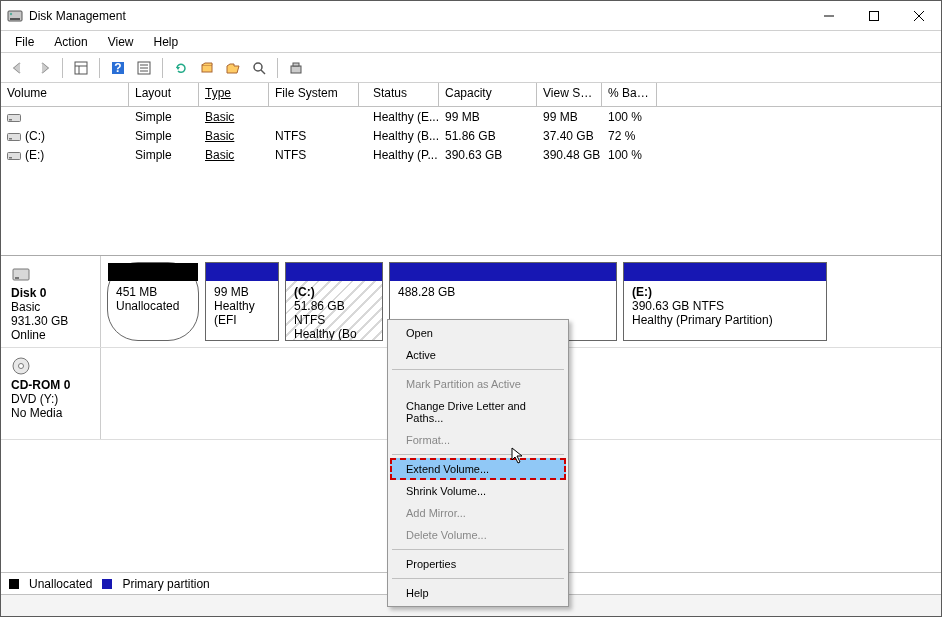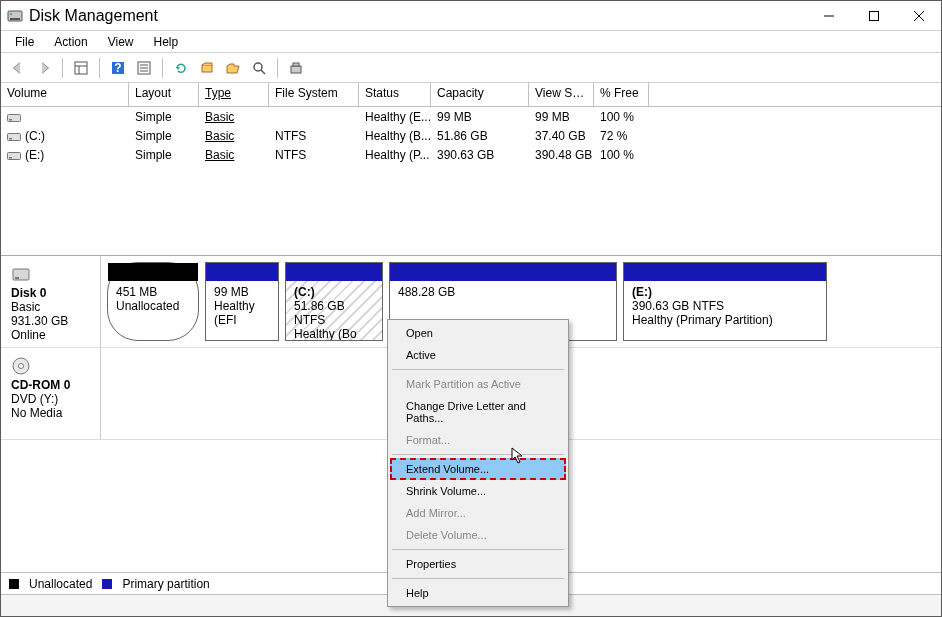--- a/index.html
+++ b/index.html
@@ -1,35 +1,35 @@
 <!DOCTYPE html>
 <html><head>
 <meta charset="utf-8">
 <style>
   * { box-sizing: border-box; font-family: "Segoe UI", Tahoma, sans-serif; font-size: 12px; }
   html, body { margin: 0; padding: 0; }
   .window { width: 942px; height: 617px; border: 1px solid #5a5a5a; display: flex; flex-direction: column; background: #fff; position: relative; }
   .titlebar { height: 30px; display: flex; align-items: center; padding: 0 0 0 6px; border-bottom: 1px solid #d0d0d0; }
   .titlebar .icon { width: 16px; height: 16px; margin-right: 6px; display: inline-flex; }
-  .titlebar .title { flex: 1; font-size: 16px; }
+  .titlebar .title { flex: 1; font-size: 12px; }
   .win-btns { display: flex; }
   .win-btn { width: 45px; height: 29px; display: flex; align-items: center; justify-content: center; }
   .menubar { height: 22px; display: flex; align-items: center; padding-left: 4px; border-bottom: 1px solid #d0d0d0; gap: 0; }
   .menubar .mitem { padding: 20px 10px; }
   .toolbar { height: 30px; display: flex; align-items: center; padding-left: 6px; gap: 4px; border-bottom: 1px solid #d0d0d0; }
   .toolbar .tb-icon { width: 22px; height: 22px; display: flex; align-items: center; justify-content: center; border: 1px solid transparent; }
   .toolbar .tb-sep { width: 1px; height: 20px; background: #c0c0c0; margin: 0 3px; }
   .list-header { display: flex; height: 24px; border-bottom: 1px solid #c0c0c0; }
   .list-header .col { border-right: 1px solid #c0c0c0; padding: 3px 6px; background: #fff; white-space: nowrap; overflow: hidden; text-overflow: ellipsis; }
   .list-body { height: 148px; overflow: hidden; }
   .row { display: flex; height: 19px; }
   .row .cell { padding: 1px 6px; white-space: nowrap; overflow: hidden; text-overflow: ellipsis; display: flex; align-items: center; gap: 4px; }
   .vol-icon { width: 14px; height: 10px; display: inline-flex; }
   .col-vol { width: 128px; } .col-lay { width: 70px; } .col-typ { width: 70px; text-decoration: underline; } .col-fs { width: 90px; }
-  .col-stat { width: 72px; } .col-cap { width: 98px; } .col-free { width: 65px; } .col-pct { width: 55px; }
+  .col-stat { width: 72px; margin-left: 8px; } .col-cap { width: 98px; } .col-free { width: 65px; } .col-pct { width: 55px; }
   .graphical { border-top: 1px solid #aaa; flex: 1; position: relative; }
   .disk-line { display: flex; border-bottom: 1px solid #ddd; height: 92px; }
   .disk-label { width: 100px; border-right: 1px solid #ccc; padding: 8px 10px; display: flex; flex-direction: column; background: #fff; }
   .disk-label .icon { width: 20px; height: 20px; margin-bottom: 2px; }
   .disk-parts { flex: 1; padding: 6px; display: flex; gap: 6px; overflow: hidden; }
   .part { border: 1px solid #666; display: flex; flex-direction: column; }
   .part .cap { height: 18px; }
   .cap.black { background: #000; } .cap.navy { background: #1717b3; }
   .part .body { flex: 1; padding: 4px 8px; font-size: 12px; overflow: hidden; }
   .hatch { background-image: repeating-linear-gradient(135deg, #ffffff 0, #ffffff 6px, #d8d8d8 6px, #d8d8d8 8px); }
@@ -154,21 +154,21 @@
   </div>
 
   <div class="list-header">
     <div class="col col-vol">Volume</div>
     <div class="col col-lay">Layout</div>
     <div class="col col-typ">Type</div>
     <div class="col col-fs">File System</div>
     <div class="col col-stat">Status</div>
     <div class="col col-cap">Capacity</div>
     <div class="col col-free">View Spa...</div>
-    <div class="col col-pct">% Free</div>
+    <div class="col col-pct">% Basic</div>
   </div>
   <div class="list-body" id="listbody">
       <div class="row">
         <div class="cell col-vol">
           <span class="vol-icon">
             <svg viewBox="0 0 14 10">
               <rect x="0.5" y="2.5" width="13" height="7" rx="1" fill="#e0e0e0" stroke="#777"></rect>
               <rect x="2" y="7" width="3" height="1.5" fill="#777"></rect>
             </svg>
           </span>

